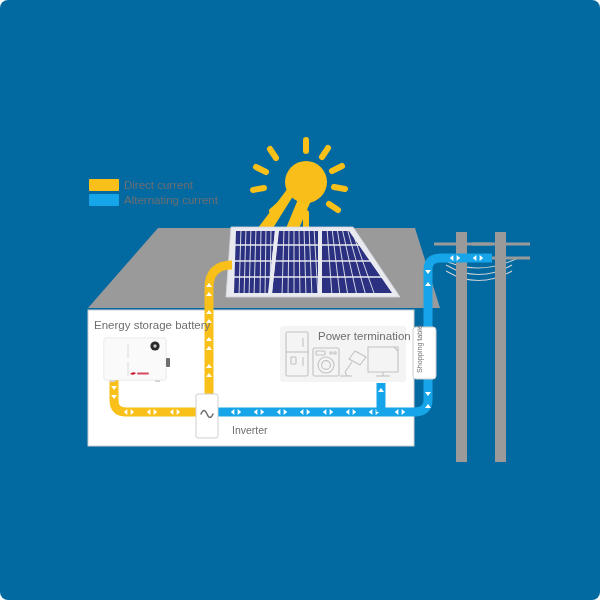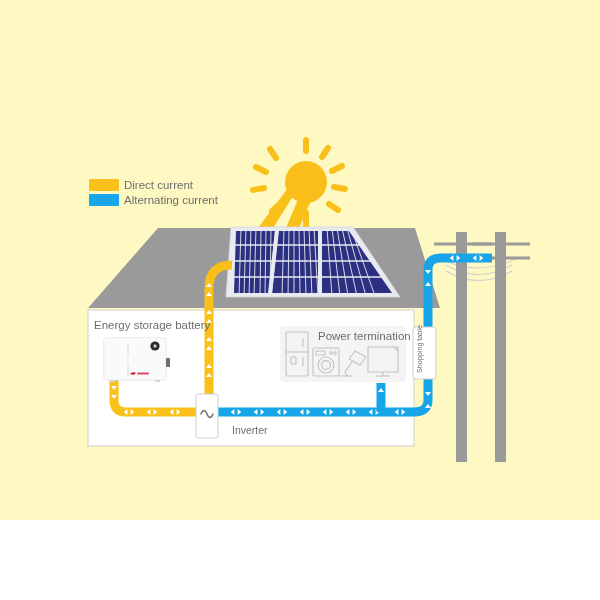--- a/index.html
+++ b/index.html
@@ -10,22 +10,23 @@
   }
   body {
     width: 600px;
     height: 600px;
     font-family: "Liberation Sans", sans-serif;
     overflow: hidden;
   }
   #stage {
     position: relative;
     width: 600px;
-    height: 520px;
-    background: #fef9c3;
+    height: 600px;
+    background: #0369a1;
+    border-radius: 8px;
   }
   #diagram {
     position: absolute;
     left: 0;
     top: 0;
     width: 600px;
     height: 600px;
   }
   .legend-label {
     font-family: "Liberation Sans", sans-serif;

